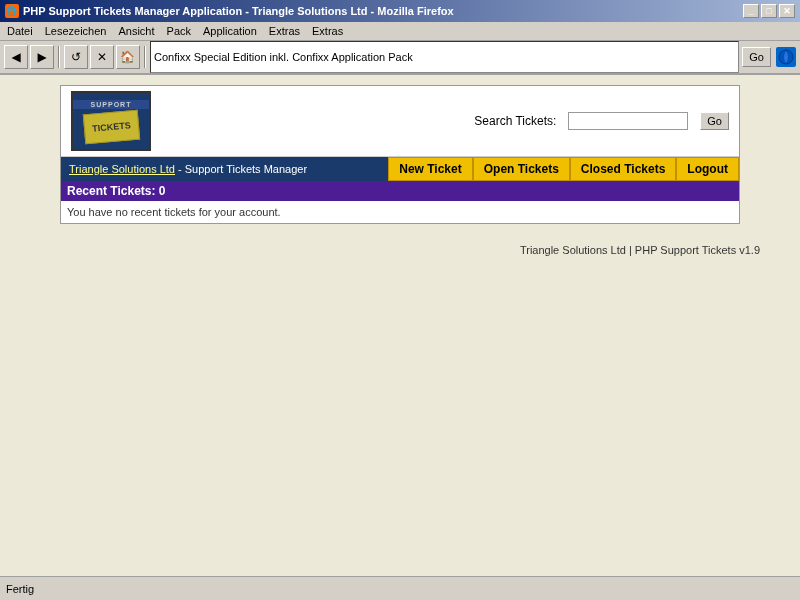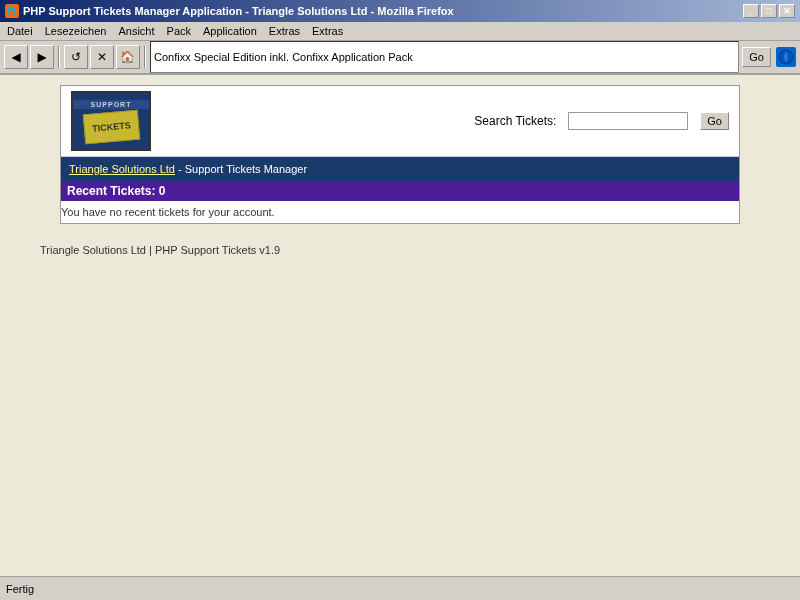--- a/index.html
+++ b/index.html
@@ -164,28 +164,28 @@
       border-collapse: collapse;
     }
     .table-header-row td {
       background: #4c1d95;
       color: white;
       font-weight: bold;
       padding: 3px 6px;
       font-size: 12px;
     }
     .table-empty-row td {
-      padding: 5px 0;
+      padding: 5px 6px;
       font-size: 11px;
       color: #333;
     }
 
     
     .page-footer {
-      text-align: left;
+      text-align: right;
       padding: 20px;
       font-size: 11px;
       color: #333;
       background: #ece9d8;
     }
 
     
     .statusbar {
       position: fixed;
       bottom: 0; left: 0; right: 0;
@@ -267,20 +267,26 @@
           <label>Search Tickets:</label>
           <input class="search-input" type="text" style="">
           <button class="search-go-btn">Go</button>
         </div>
       </div>
 
       <div class="nav-row">
         <div class="nav-app-title">
           <span><a>Triangle Solutions Ltd</a><span> - Support Tickets Manager</span></span>
         </div>
+        <div class="nav-buttons">
+          <button class="nav-btn">New Ticket</button>
+          <button class="nav-btn">Open Tickets</button>
+          <button class="nav-btn">Closed Tickets</button>
+          <button class="nav-btn">Logout</button>
+        </div>
       </div>
 
       <table class="tickets-table">
         <tbody>
             <tr class="table-header-row">
           <td>Recent Tickets: 0</td>
         </tr>
         <tr class="table-empty-row">
           <td>You have no recent tickets for your account.</td>
         </tr>

